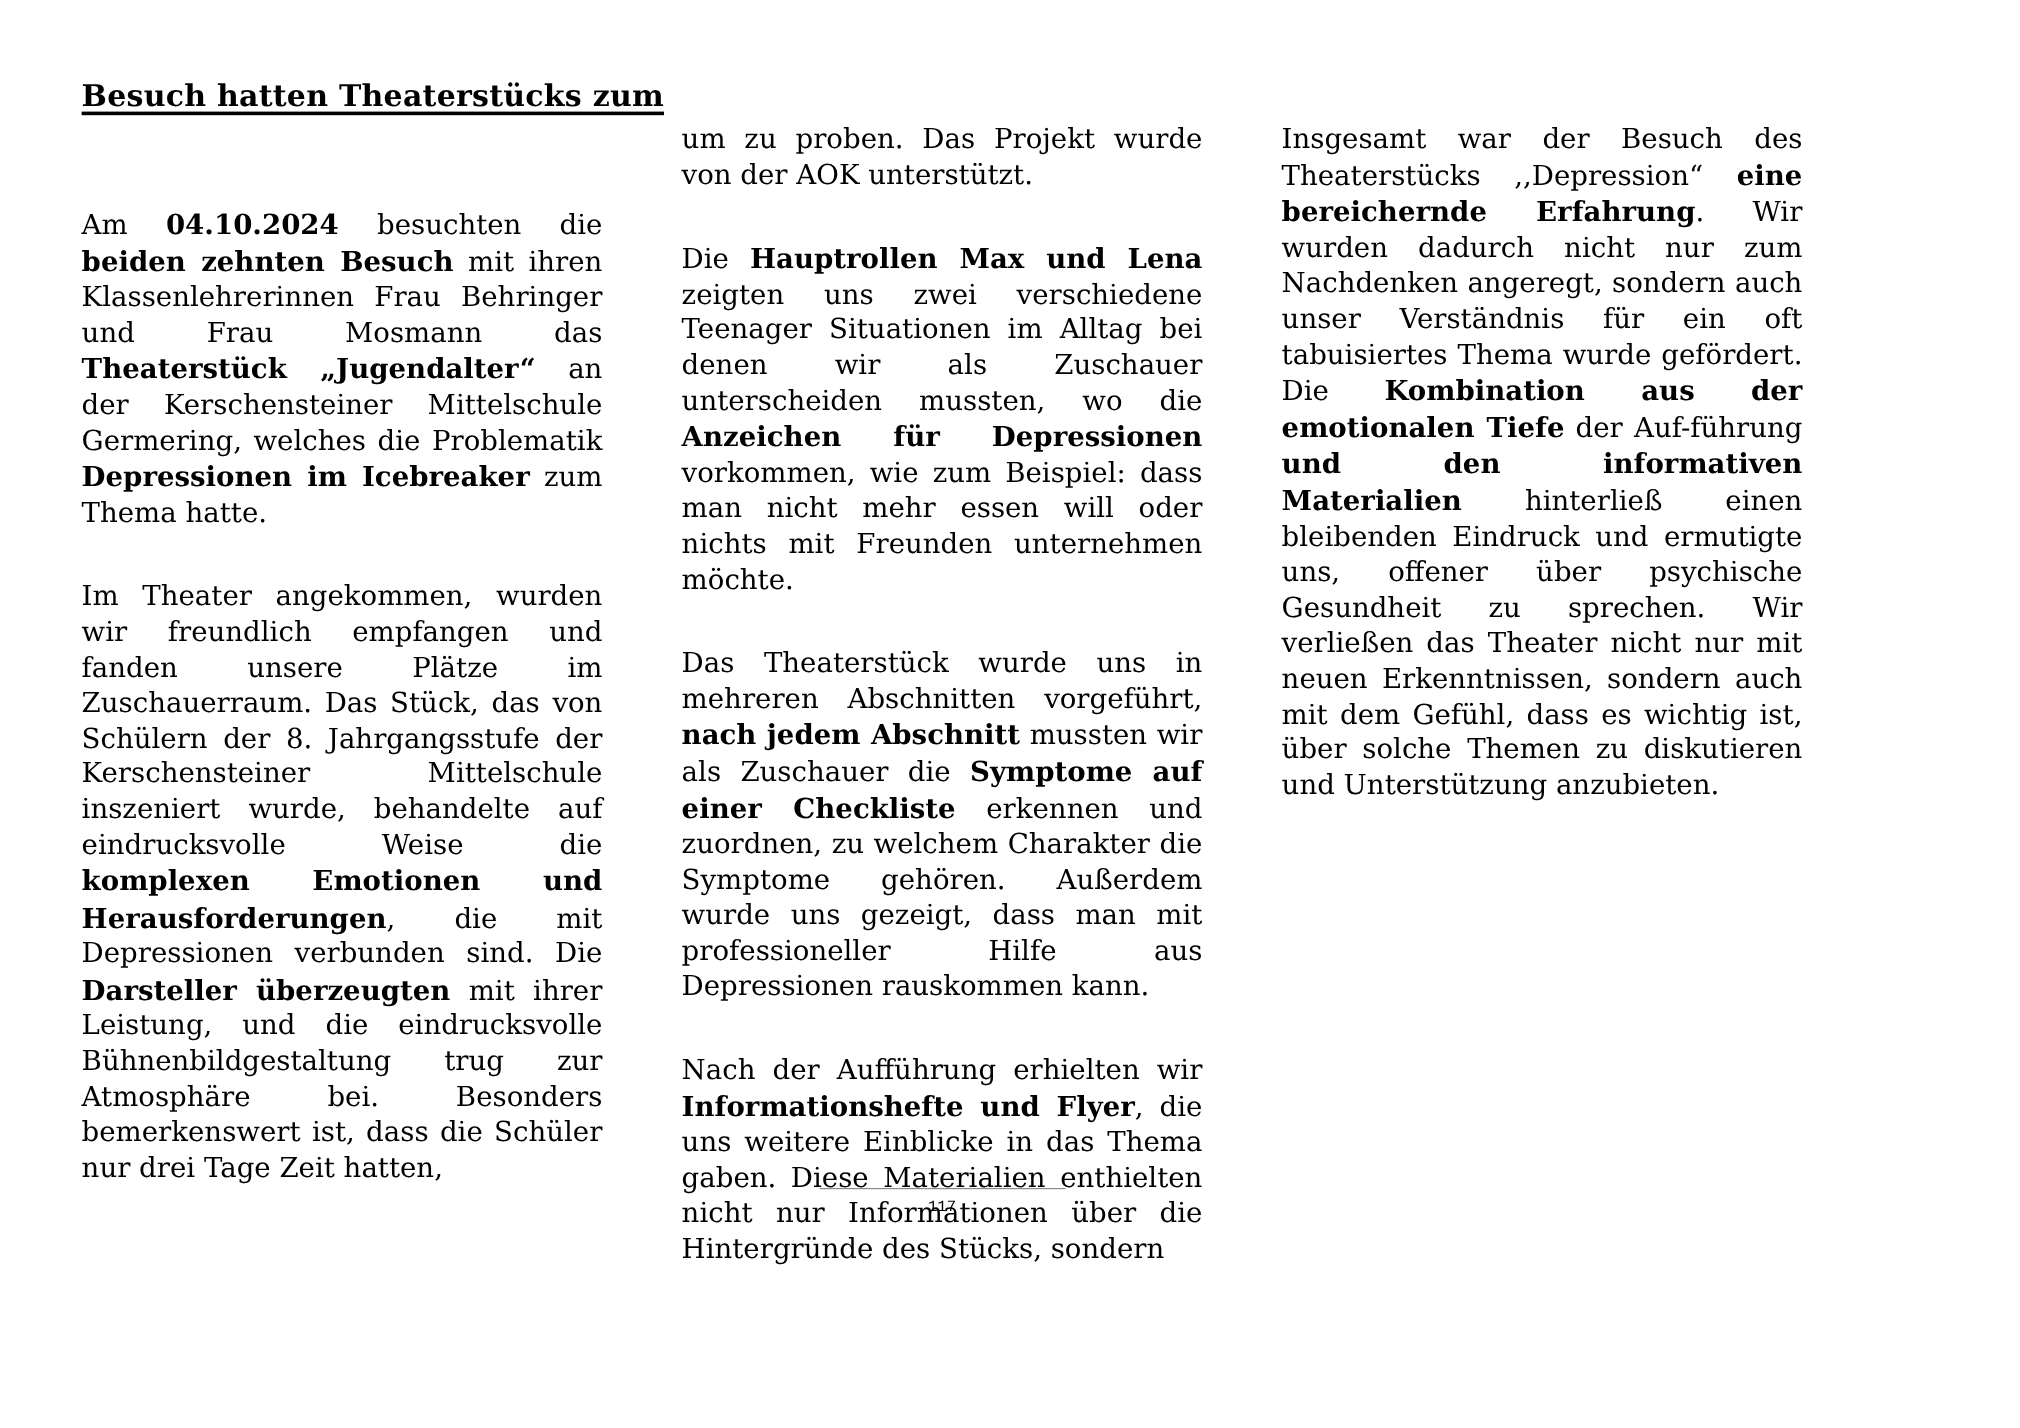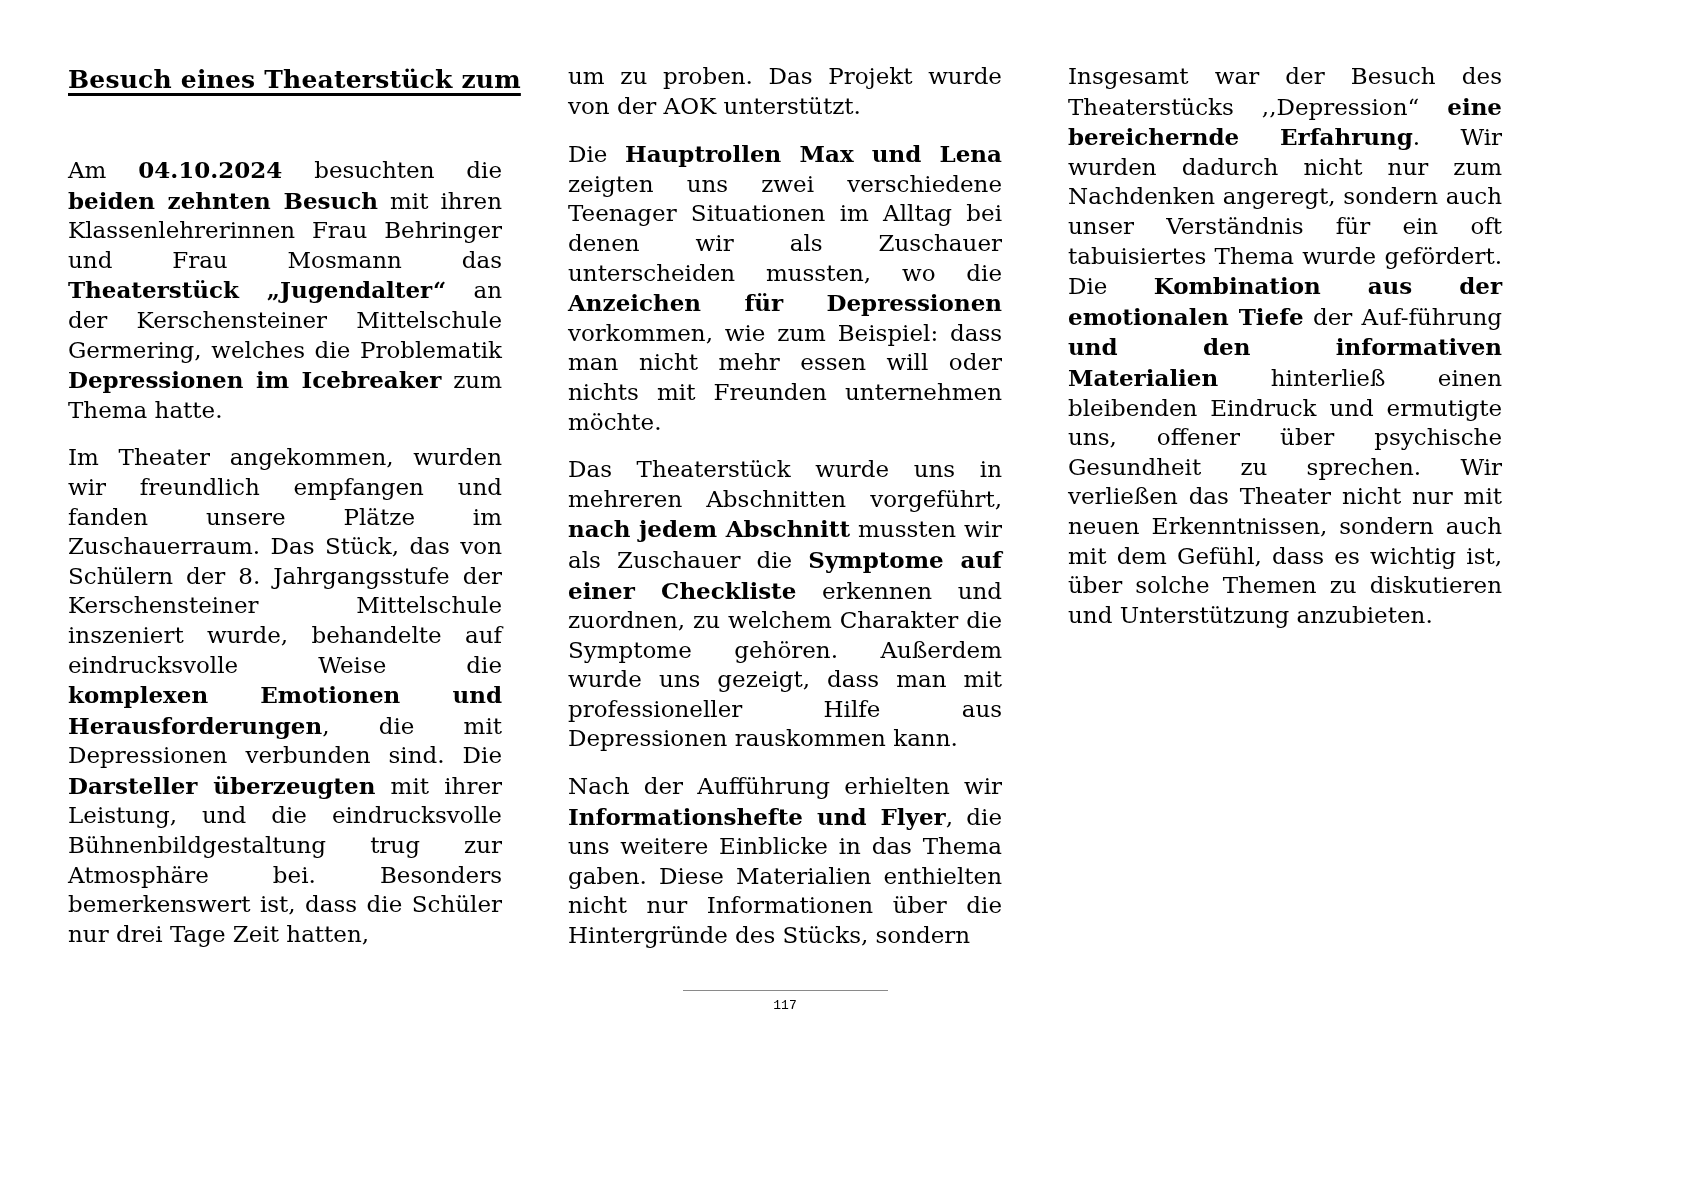--- a/index.html
+++ b/index.html
@@ -38,20 +38,21 @@
     text-decoration: underline;
     text-decoration-thickness: 2.5px;
     text-underline-offset: 5px;
     white-space: nowrap;
   }
   .para {
     font-size: 23px;
     line-height: 29.6px;
     text-align: justify;
     margin-bottom: 18px;
+    margin-top: 40px;
   }
   .para b { font-weight: bold; }
   .byline {
     font-size: 23px;
     line-height: 29.6px;
     text-align: right;
     margin-top: 8px;
   }
   .footer {
     position: absolute;
@@ -72,21 +73,21 @@
     font-family: Liberation Mono, monospace;
   }
 </style>
 </head>
 <body>
 
 <div class="content">
 
   <div class="col">
     <h1 class="title">
-      <span class="tline">Besuch eines Theaterstück zum</span><br>
+      <span class="tline">Besuch hatten Theaterstücks zum</span><br>
       <br>
     </h1>
     <p class="para">Am <b>04.10.2024</b> besuchten die <b>beiden zehnten Besuch</b> mit ihren Klassenlehrerinnen Frau Behringer und Frau Mosmann das <b>Theaterstück „Jugendalter“</b> an der Kerschensteiner Mittelschule Germering, welches die Problematik <b>Depressionen im Icebreaker</b> zum Thema hatte.</p>
     <p class="para">Im Theater angekommen, wurden wir freundlich empfangen und fanden unsere Plätze im Zuschauerraum. Das Stück, das von Schülern der 8. Jahrgangsstufe der Kerschensteiner Mittelschule inszeniert wurde, behandelte auf eindrucksvolle Weise die <b>komplexen Emotionen und Herausforderungen</b>, die mit Depressionen verbunden sind. Die <b>Darsteller überzeugten</b> mit ihrer Leistung, und die eindrucksvolle Bühnenbildgestaltung trug zur Atmosphäre bei. Besonders bemerkenswert ist, dass die Schüler nur drei Tage Zeit hatten,</p>
   </div>
 
   <div class="col">
     <p class="para">um zu proben. Das Projekt wurde von der AOK unterstützt.</p>
     <p class="para">Die <b>Hauptrollen Max und Lena</b> zeigten uns zwei verschiedene Teenager Situationen im Alltag bei denen wir als Zuschauer unterscheiden mussten, wo die <b>Anzeichen für Depressionen</b> vorkommen, wie zum Beispiel: dass man nicht mehr essen will oder nichts mit Freunden unternehmen möchte.</p>
     <p class="para">Das Theaterstück wurde uns in mehreren Abschnitten vorgeführt, <b>nach jedem Abschnitt</b> mussten wir als Zuschauer die <b>Symptome auf einer Checkliste</b> erkennen und zuordnen, zu welchem Charakter die Symptome gehören. Außerdem wurde uns gezeigt, dass man mit professioneller Hilfe aus Depressionen rauskommen kann.</p>

